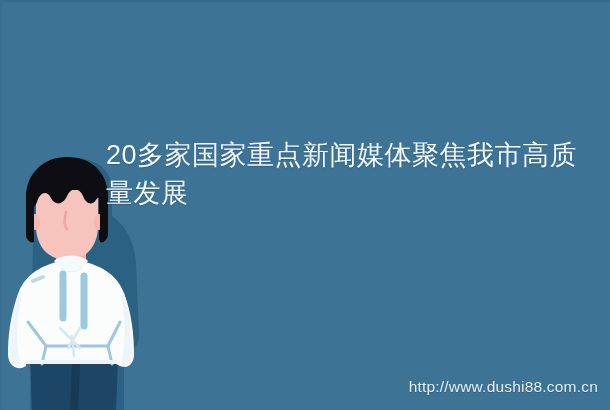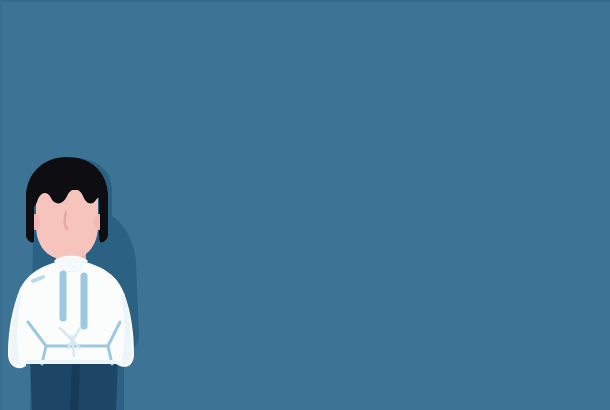--- a/index.html
+++ b/index.html
@@ -182,16 +182,18 @@
           <path d="M60 178 L 80 198"></path>
           <path d="M80 178 L 68 198"></path>
           <path d="M72 186 L 74 206"></path>
         </g>
 
         <path d="M26 210 L 116 210 L 116 214 L 26 214 Z" fill="#eef5f9"></path>
       </g>
     </svg>
   </div>
 
+  <div id="headline">20多家国家重点新闻媒体聚焦我市高质量发展</div>
 
+  <div id="watermark">http://www.dushi88.com.cn</div>
 
   <div id="edge-frame"></div>
 </div>
 
 </body></html>

